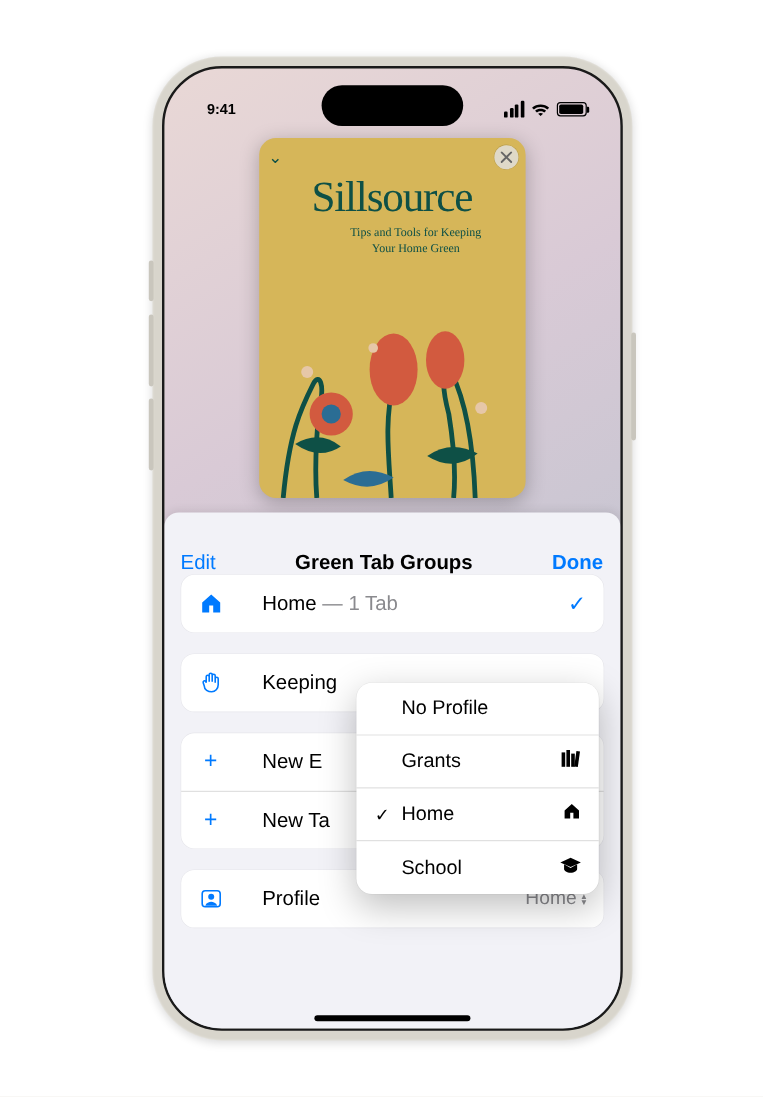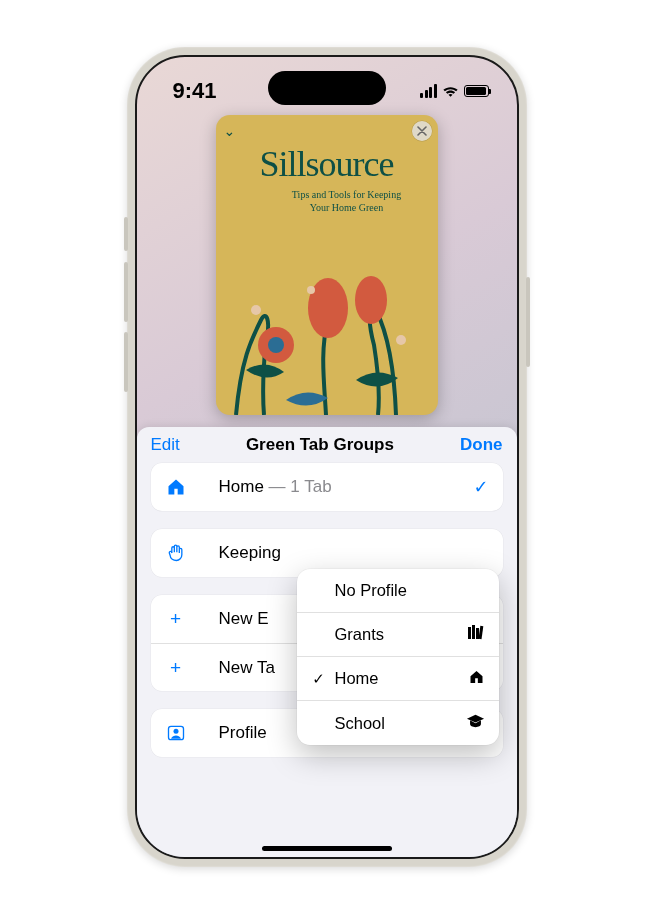--- a/index.html
+++ b/index.html
@@ -47,21 +47,21 @@
     background:#000;
     border-radius:20px;
     z-index:20;
   }
   .statusbar {
     height:54px;
     display:flex;
     align-items:center;
     justify-content:space-between;
     padding: 14px 28px 0 36px;
-    font-size:22px;
+    font-size:12px;
     font-weight:600;
     color:#000;
     z-index:21;
     position:relative;
   }
   .status-right { display:flex; align-items:center; gap:5px; }
   .bars { display:flex; align-items:flex-end; gap:1.5px; }
   .bars span { width:3px; background:#000; border-radius:1px; }
   .bars span:nth-child(1){height:5px;} .bars span:nth-child(2){height:8px;}
   .bars span:nth-child(3){height:11px;} .bars span:nth-child(4){height:14px;}
@@ -107,22 +107,22 @@
     left:0; right:0; bottom:0;
     height:430px;
     background:#f2f2f7;
     border-radius:12px 12px 0 0;
     box-shadow:0 -1px 8px rgba(0,0,0,0.1);
     padding:0 14px;
     display:flex;
     flex-direction:column;
   }
   .sheet-header {
-    display:flex; align-items:center; justify-content:space-between;
-    height:36px;
+    display:flex; align-items:flex-end; justify-content:space-between;
+    height:52px;
   }
   .sheet-header .edit { color:#007aff; font-size:17px; }
   .sheet-header .title { font-size:17px; font-weight:600; color:#000; }
   .sheet-header .done { color:#007aff; font-size:17px; font-weight:600; }
 
   .row-group { background:#fff; border-radius:11px; box-shadow:0 0 0 0.5px rgba(0,0,0,0.05); }
   .row {
     display:flex; align-items:center;
     height:48px;
     padding:0 14px;

